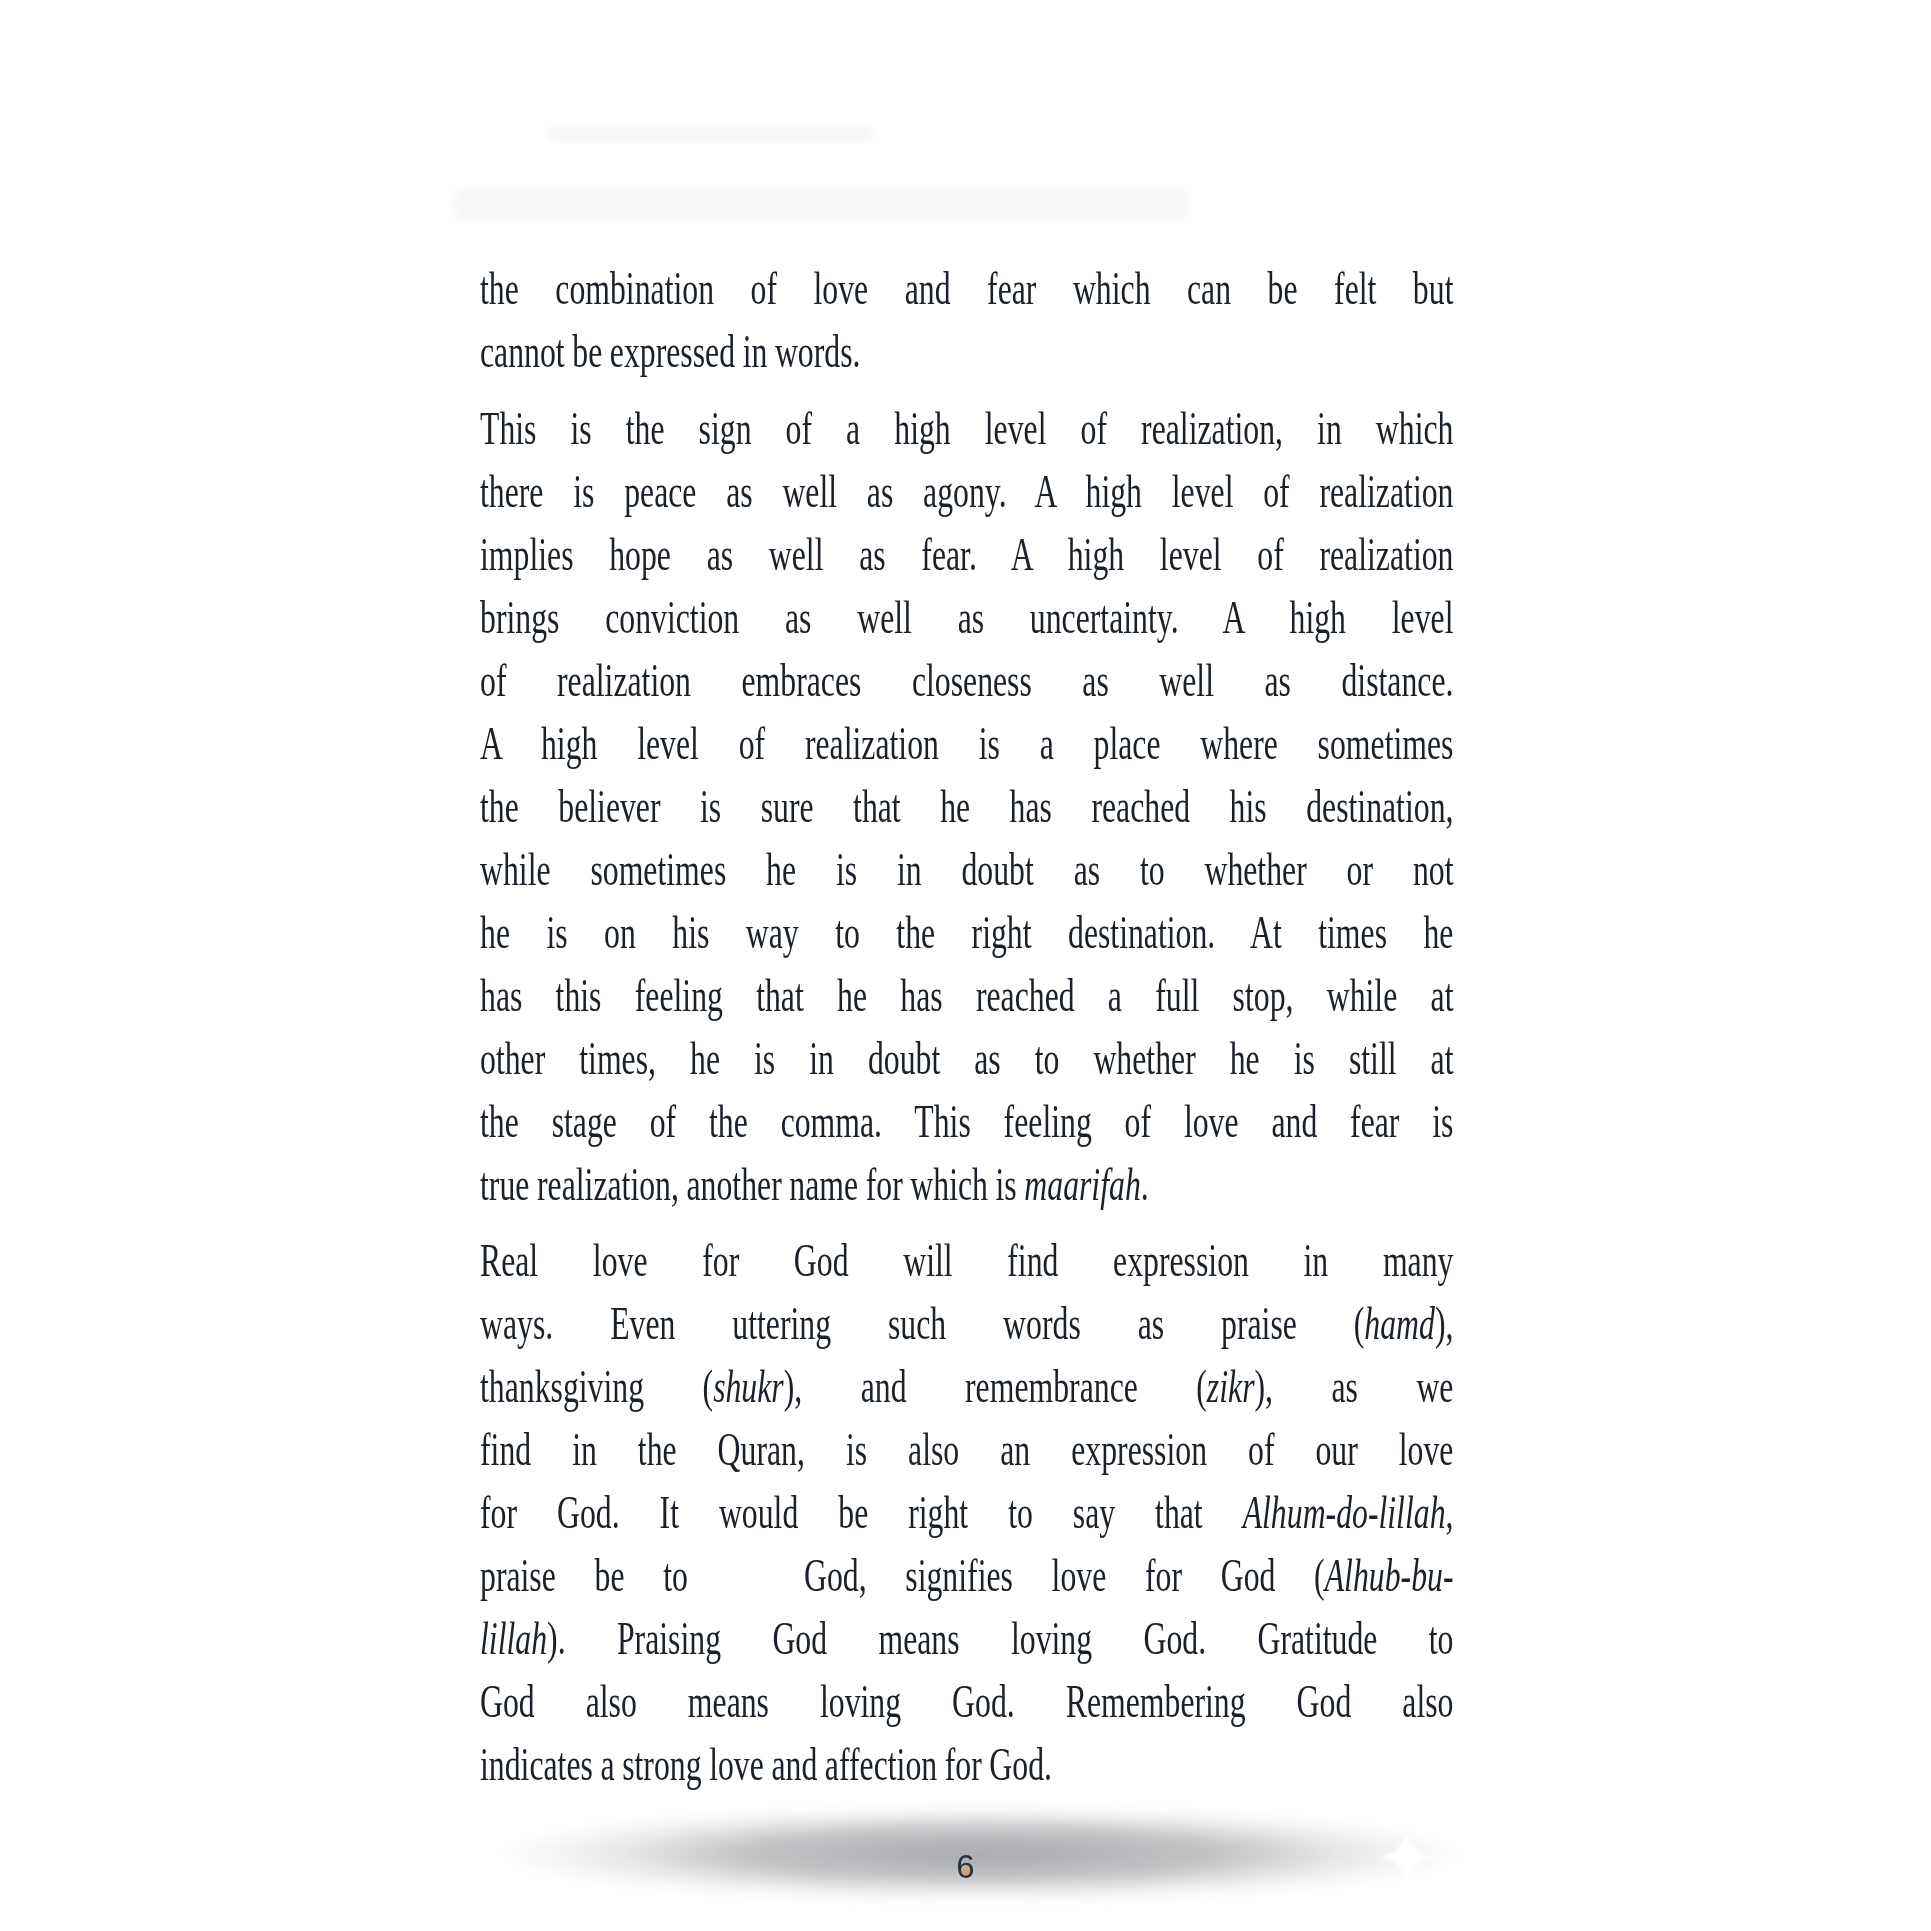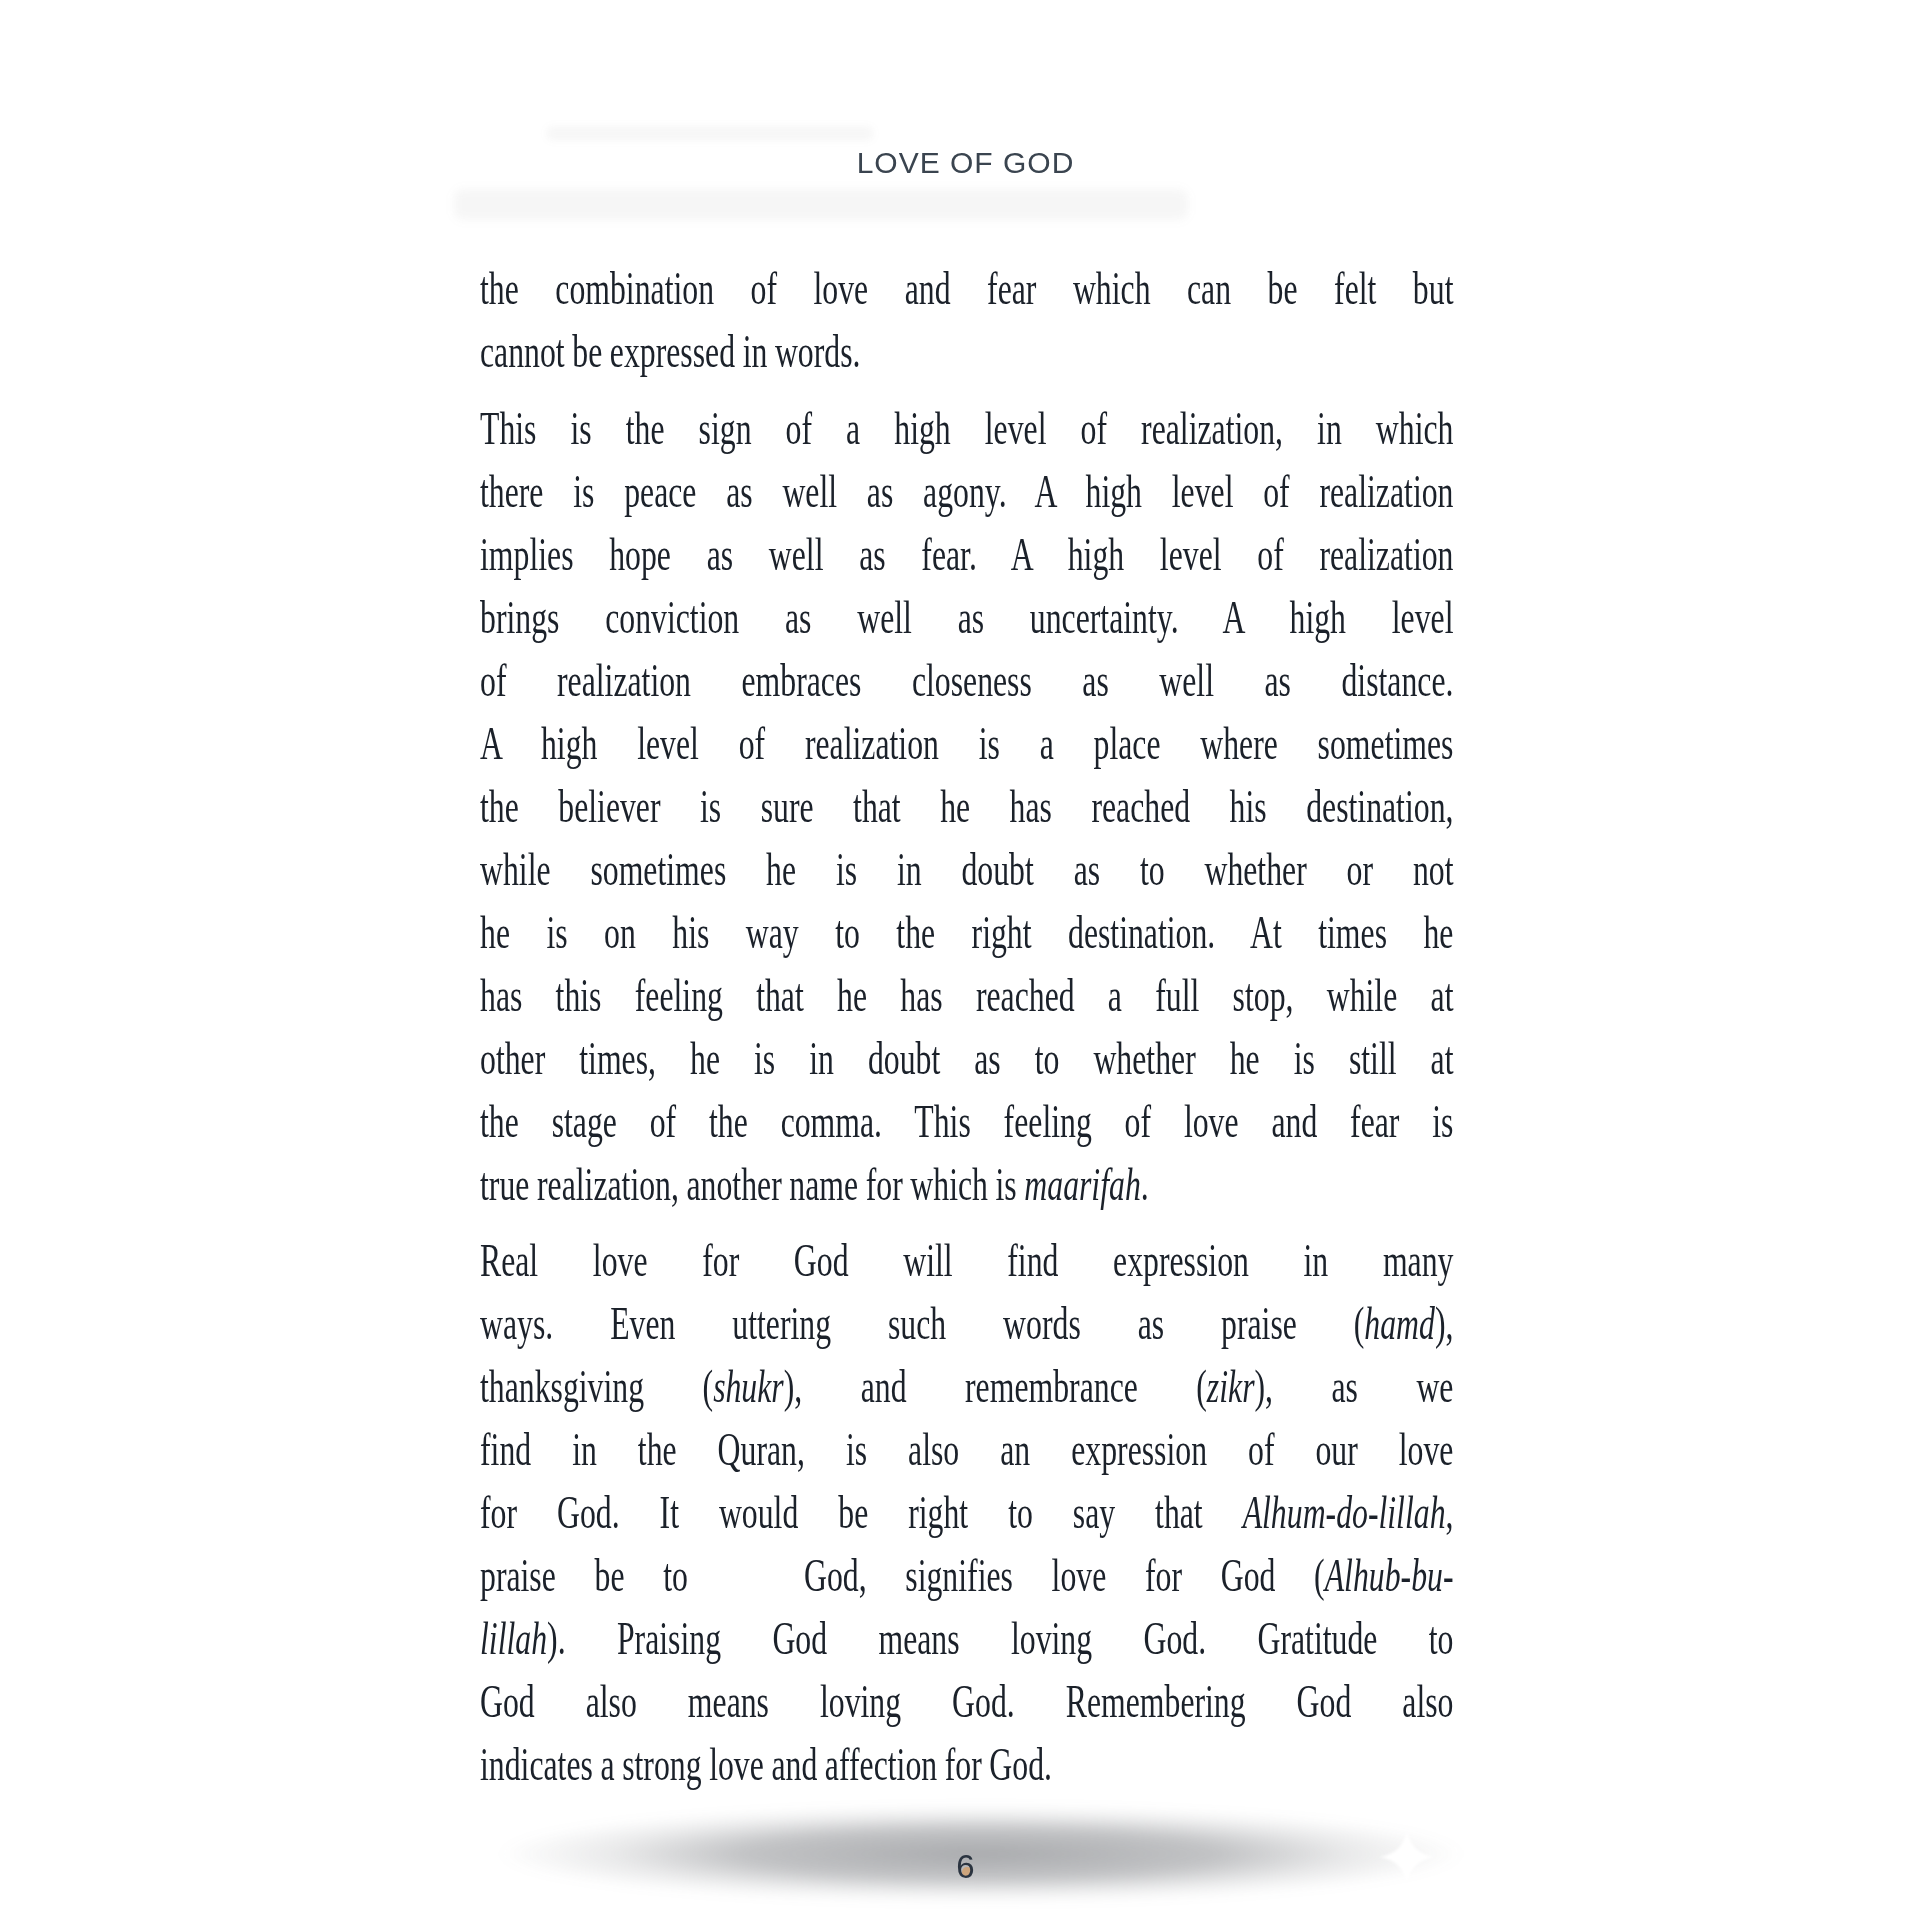--- a/index.html
+++ b/index.html
@@ -124,21 +124,20 @@
     opacity: 0.85;
     filter: blur(0.5px);
     z-index: 1;
   }
 </style>
 </head>
 <body>
 
 <div class="canvas">
 
-  <div class="running-head">LOVE OF GOD</div>
 
   <div class="bleed bleed-b"></div>
   <div class="bleed bleed-a"></div>
 
   <div class="body-text" id="body-text">
       <div class="para">
         <div class="line"><span>the combination of love and fear which can be felt but</span></div>
         <div class="line para-last"><span>cannot be expressed in words.</span></div>
       </div>
       <div class="para">

